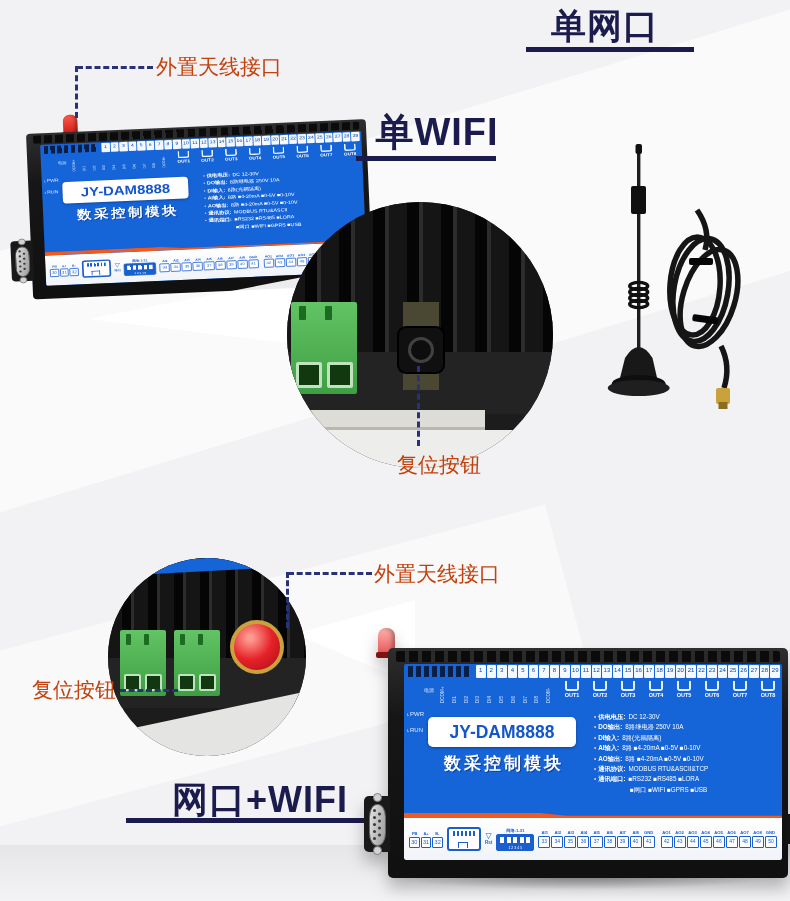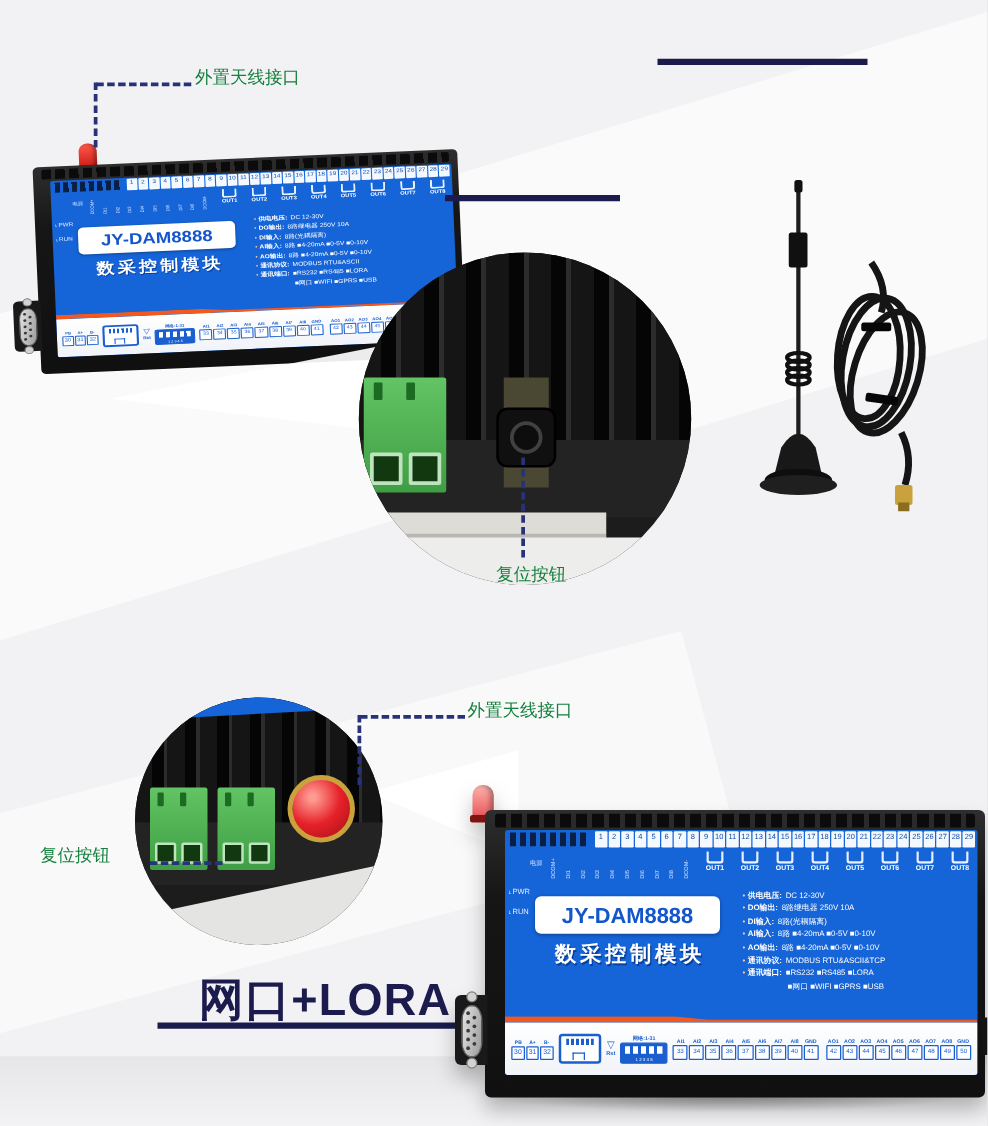--- a/index.html
+++ b/index.html
@@ -18,21 +18,21 @@
   .title{position:absolute;color:#1b1b4d;font-weight:bold;z-index:7;letter-spacing:1px;}
   #title-top{left:455px;top:3px;width:300px;text-align:center;font-size:35px;}
   .rule{position:absolute;background:#1b1b4d;height:5px;z-index:7;}
   #rule-top{left:526px;top:47px;width:168px;}
   #title-mid{left:352px;top:107px;width:170px;text-align:center;font-size:38px;z-index:7;}
   #rule-mid{left:356px;top:156px;width:140px;}
   #title-bottom{left:138px;top:776px;width:244px;text-align:center;font-size:36px;z-index:7;}
   #rule-bottom{left:126px;top:818px;width:252px;z-index:2;}
 
   
-  .callout{position:absolute;color:#15803d;font-size:14px;z-index:7;}
+  .callout{position:absolute;color:#c2410c;font-size:21px;z-index:7;}
   .dash-h{position:absolute;border-top:3px dashed #283278;z-index:7;}
   .dash-v{position:absolute;border-left:3px dashed #283278;z-index:7;}
   #co-top-ant{left:156px;top:53px;}
   #co-top-ant-h{left:77px;top:66px;width:76px;}
   #co-top-ant-v{left:75px;top:66px;height:52px;}
   #co-top-reset{left:397px;top:451px;}
   #co-top-reset-v{left:417px;top:366px;height:80px;}
   #co-bot-ant{left:374px;top:560px;}
   #co-bot-ant-h{left:288px;top:572px;width:84px;}
   #co-bot-ant-v{left:286px;top:572px;height:56px;}
@@ -182,23 +182,25 @@
 </style>
 </head>
 <body>
 
 <div class="stage">
 
   <div class="band band-a"></div>
   <div class="band band-b"></div>
   <div class="floor"></div>
 
+  <div class="title" id="title-top">单网口</div>
   <div class="rule" id="rule-top"></div>
+  <div class="title" id="title-mid">单WIFI</div>
   <div class="rule" id="rule-mid"></div>
-  <div class="title" id="title-bottom">网口+LORA</div>
+  <div class="title" id="title-bottom">网口+WIFI</div>
   <div class="rule" id="rule-bottom"></div>
 
   <div class="callout" id="co-top-ant">外置天线接口</div>
   <div class="dash-h" id="co-top-ant-h"></div>
   <div class="dash-v" id="co-top-ant-v"></div>
   <div class="callout" id="co-top-reset">复位按钮</div>
   <div class="dash-v" id="co-top-reset-v"></div>
   <div class="callout" id="co-bot-ant">外置天线接口</div>
   <div class="dash-h" id="co-bot-ant-h"></div>
   <div class="dash-v" id="co-bot-ant-v"></div>

